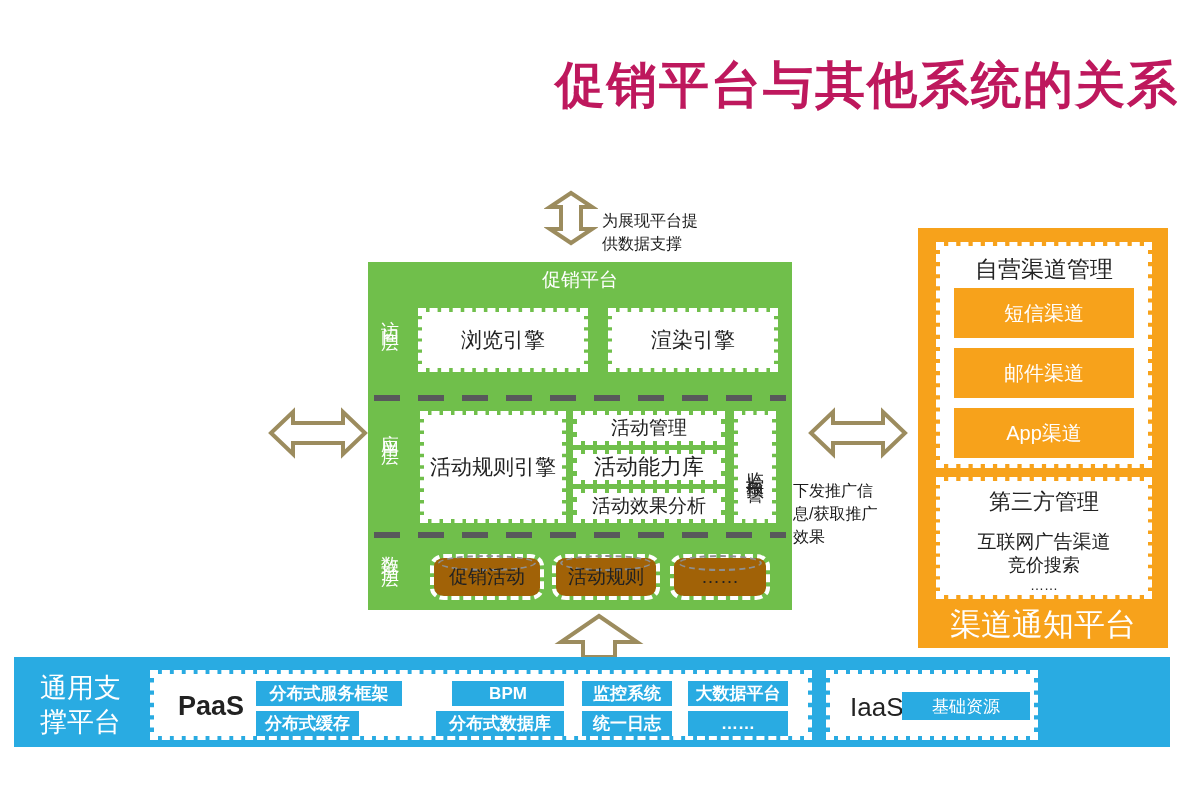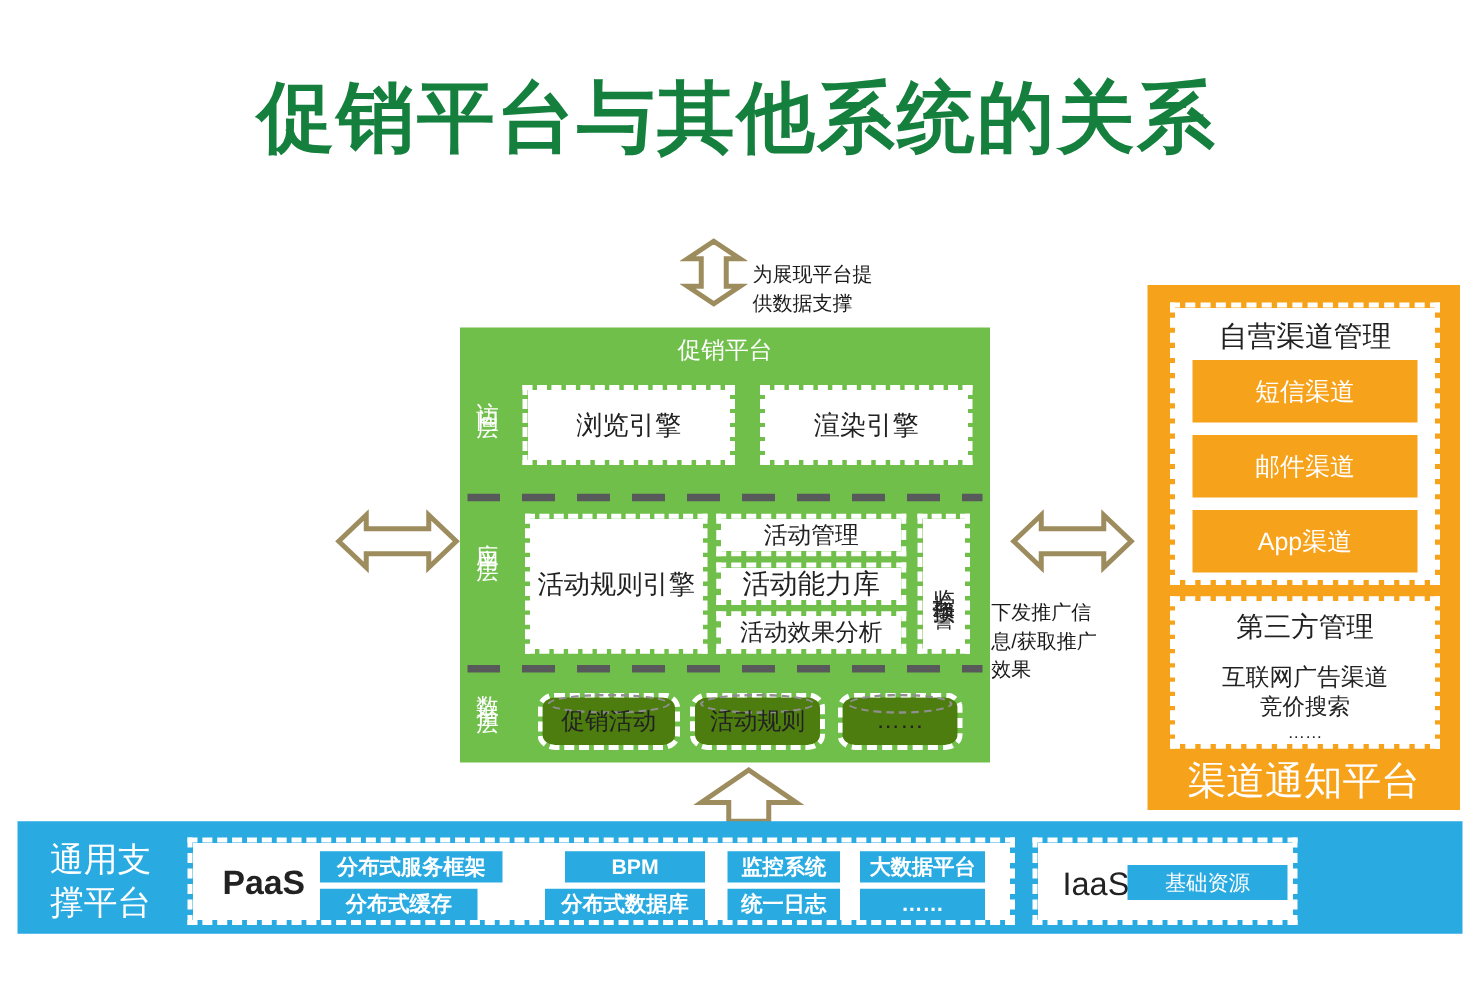--- a/index.html
+++ b/index.html
@@ -4,22 +4,22 @@
 <style>
   html,body{margin:0;padding:0;background:#fff;}
   .page{
     position:relative;width:1179px;height:800px;overflow:hidden;background:#fff;
     font-family:"Liberation Sans","DejaVu Sans",sans-serif;color:#1a1a1a;
   }
   .abs{position:absolute;}
   .flexc{display:flex;align-items:center;justify-content:center;}
 
   .page-title{
-    position:absolute;left:0;top:52px;width:100%;text-align:center;margin:0;
-    font-size:62px;font-weight:700;color:#15803d;letter-spacing:2px;
+    position:absolute;left:0;top:52px;width:100%;text-align:right;margin:0;
+    font-size:50px;font-weight:700;color:#be185d;letter-spacing:2px;
   }
 
   .banner{
     position:absolute;left:8px;top:139px;width:1163px;height:50px;background:#F7A21B;
     display:flex;align-items:center;justify-content:center;color:#fff;
   }
   .banner-big{font-size:33px;}
   .banner-small{font-size:23px;margin-top:6px;}
 
   .panel-orange{position:absolute;background:#F7A21B;}
@@ -40,21 +40,21 @@
   }
   .vtext-dark{
     writing-mode:vertical-rl;text-orientation:upright;letter-spacing:5px;
     color:#222;font-size:18px;line-height:20px;
   }
   .gdivider{
     position:absolute;left:6px;width:412px;height:6px;
     background:repeating-linear-gradient(90deg,#58595B 0 26px,transparent 26px 44px);
   }
   .cyl{
-    position:absolute;background:#4d7c0f;background-clip:padding-box;
+    position:absolute;background:#a16207;background-clip:padding-box;
     border:4px dashed #fff;border-radius:14px/12px;box-sizing:border-box;
   }
   .cyl::before{
     content:"";position:absolute;left:4px;right:4px;top:-3px;height:12px;
     border:2px dashed #8f8f8f;border-radius:50%;
   }
   .cyl span{position:relative;z-index:1;}
 
   .chip-orange{
     position:absolute;background:#F7A21B;color:#fff;font-size:20px;
@@ -181,21 +181,21 @@
       </div>
       <div class="chip-blue" style="left:298px;top:7px;width:112px;height:25px;">
         <span>BPM</span>
       </div>
       <div class="chip-blue" style="left:428px;top:7px;width:90px;height:25px;">
         <span>监控系统</span>
       </div>
       <div class="chip-blue" style="left:534px;top:7px;width:100px;height:25px;">
         <span>大数据平台</span>
       </div>
-      <div class="chip-blue" style="left:102px;top:37px;width:126px;height:25px;">
+      <div class="chip-blue" style="left:102px;top:37px;width:103px;height:25px;">
         <span>分布式缓存</span>
       </div>
       <div class="chip-blue" style="left:282px;top:37px;width:128px;height:25px;">
         <span>分布式数据库</span>
       </div>
       <div class="chip-blue" style="left:428px;top:37px;width:90px;height:25px;">
         <span>统一日志</span>
       </div>
       <div class="chip-blue" style="left:534px;top:37px;width:100px;height:25px;">
         <span>……</span>

